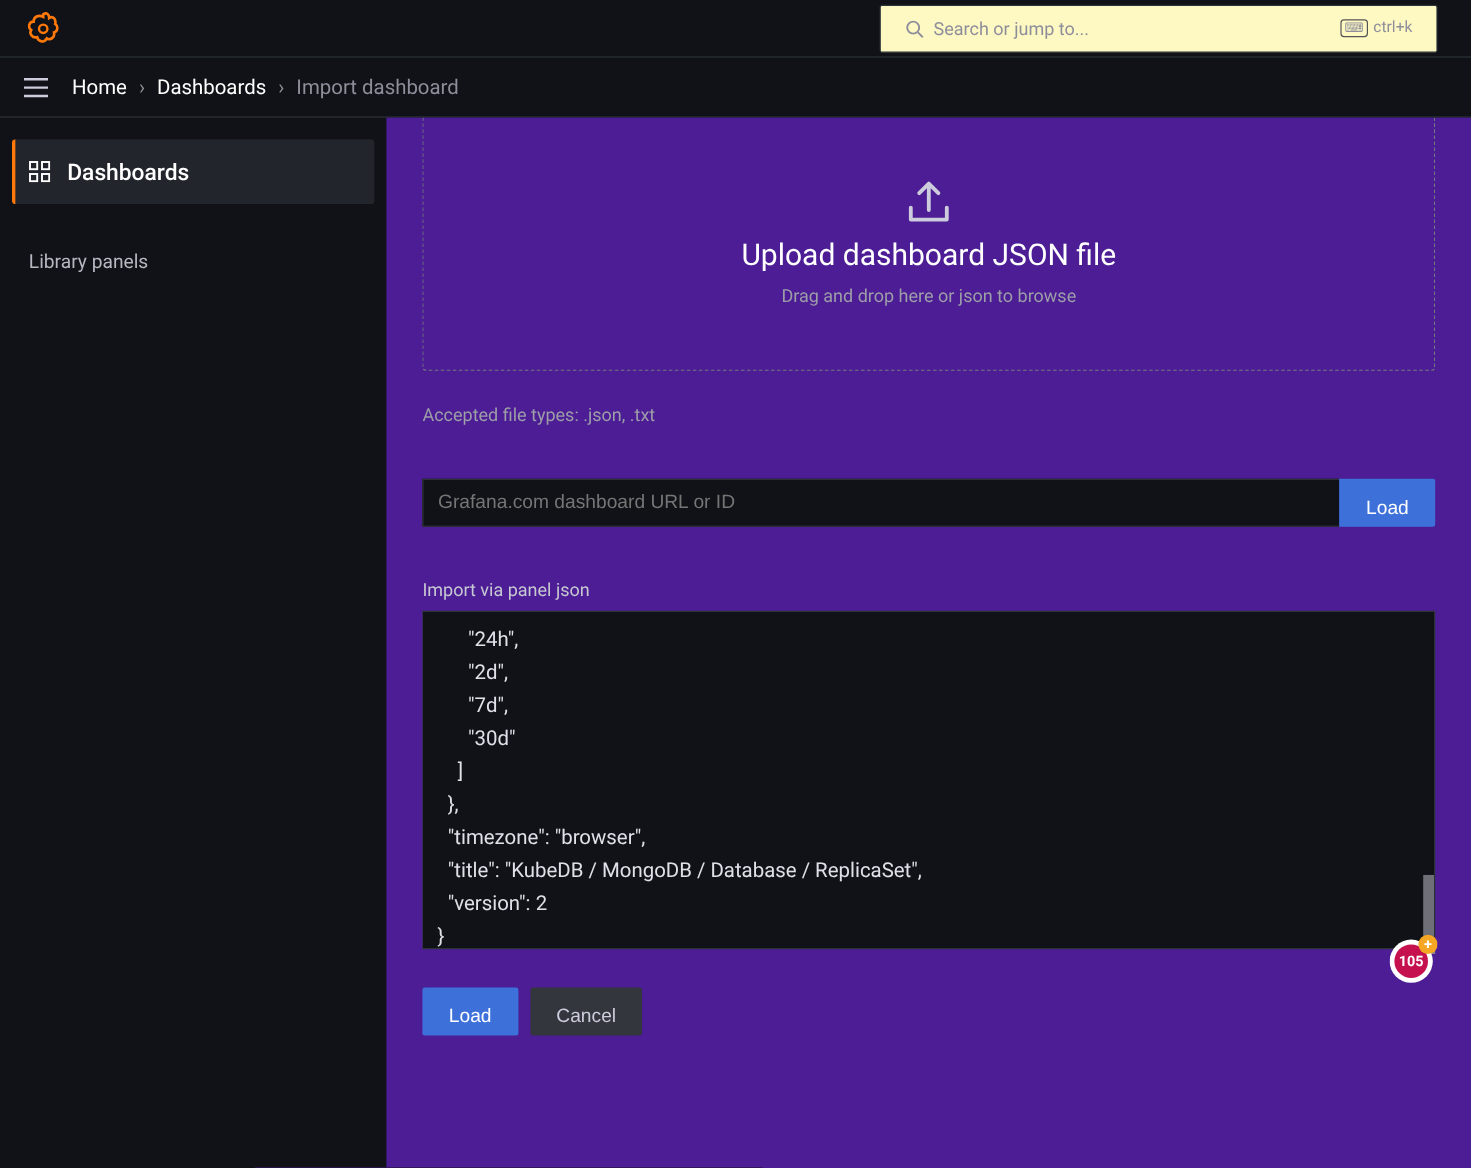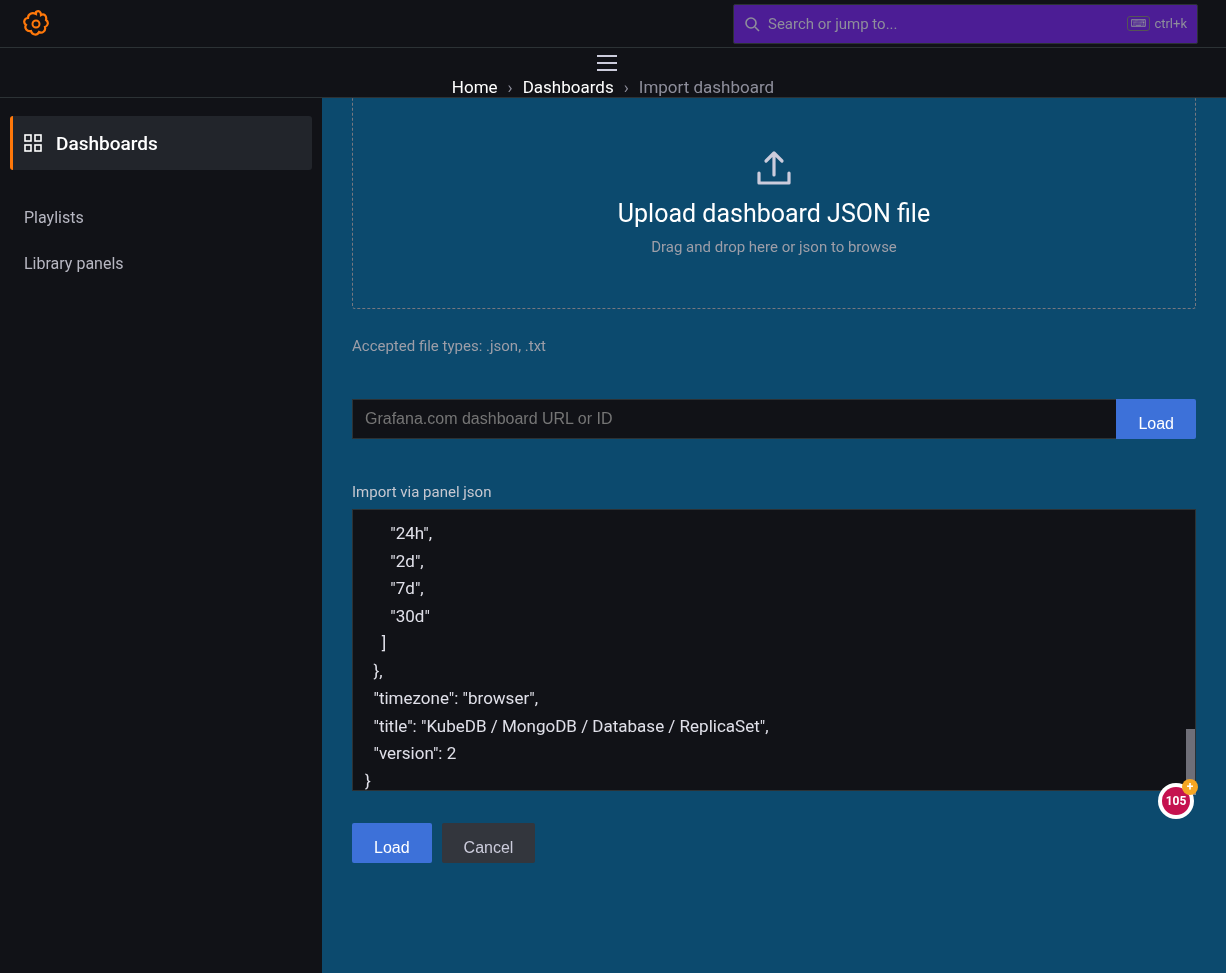--- a/index.html
+++ b/index.html
@@ -22,26 +22,26 @@
     }
     .logo {
       width: 32px; height: 32px;
       margin-left: 12px;
       display: flex; align-items: center; justify-content: center;
     }
     .topbar-spacer { flex: 1; }
     .searchbox {
       width: 465px;
       height: 40px;
-      background: #4c1d95;
+      background: #fef9c3;
       border: 1px solid #2c3235;
       border-radius: 2px;
       display: flex;
       align-items: center;
-      padding: 0 10px;
+      padding: 0 20px;
       margin-right: 20px;
       color: #8e8e9b;
       font-size: 15px;
       gap: 8px;
     }
     .searchbox .placeholder { flex: 1; }
     .kbd {
       font-size: 13px;
       color: #8e8e9b;
       display: flex; align-items: center; gap: 4px;
@@ -53,21 +53,20 @@
       font-size: 11px;
     }
 
     
     .navbar {
       height: 50px;
       display: flex;
       align-items: center;
       padding: 0 12px;
       border-bottom: 1px solid #2c3235;
-      flex-direction: column;
     }
     .hamburger {
       width: 36px; height: 36px;
       display:flex; align-items:center; justify-content:center;
       margin-right: 12px;
       cursor: pointer;
     }
     .breadcrumb {
       display: flex; align-items: center;
       font-size: 17px;
@@ -109,21 +108,21 @@
     .side-item.sub {
       height: 46px;
       color: #b7b7c2;
       font-size: 16px;
     }
     .side-icon { margin-right: 14px; display:flex; }
 
     
     .main {
       flex: 1;
-      background: #0c4a6e;
+      background: #4c1d95;
       overflow-y: auto;
       position: relative;
     }
     .content {
       padding: 0 30px 30px 30px;
       max-width: 1103px;
     }
 
     .dropzone {
       border: 1.5px dashed #767880;
@@ -301,23 +300,20 @@
     <div class="side-item active">
       <span class="side-icon">
         <svg width="18" height="18" viewBox="0 0 18 18">
           <rect x="1" y="1" width="6" height="6" fill="none" stroke="#fff" stroke-width="1.6"></rect>
           <rect x="11" y="1" width="6" height="6" fill="none" stroke="#fff" stroke-width="1.6"></rect>
           <rect x="1" y="11" width="6" height="6" fill="none" stroke="#fff" stroke-width="1.6"></rect>
           <rect x="11" y="11" width="6" height="6" fill="none" stroke="#fff" stroke-width="1.6"></rect>
         </svg>
       </span>
       <span>Dashboards</span>
-    </div>
-    <div class="side-item sub">
-      <span>Playlists</span>
     </div>
     <div class="side-item sub">
       <span>Library panels</span>
     </div>
   </div>
 
   <div class="main">
     <div class="content">
 
       <div class="dropzone">

